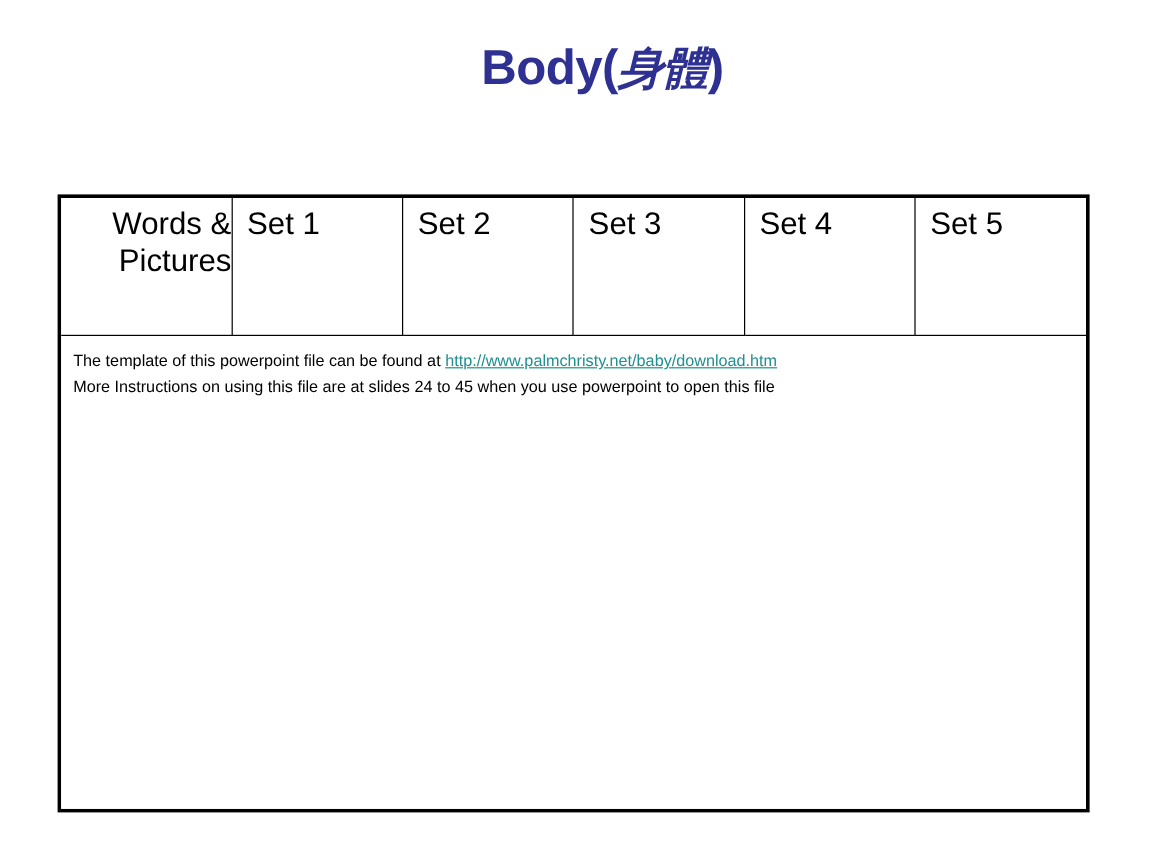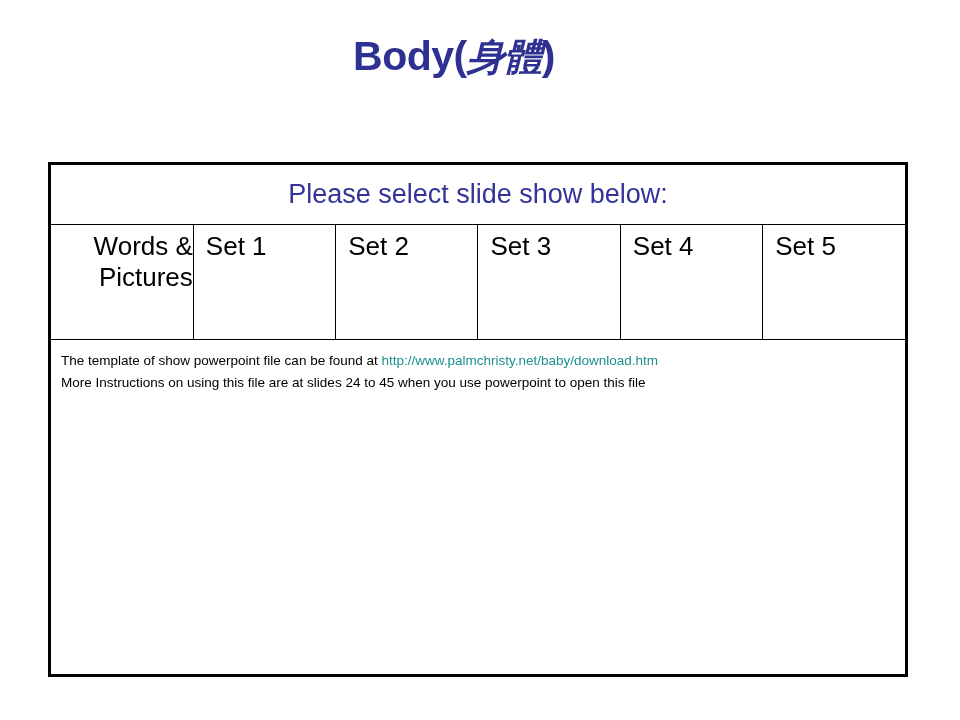--- a/index.html
+++ b/index.html
@@ -20,20 +20,21 @@
     box-sizing: border-box;
   }
 
   
   .title-block {
     position: absolute;
     left: 0;
     top: 34px;
     width: 908px;
     text-align: center;
+    padding-left: 48px;
   }
   .title-main {
     font-size: 41px;
     font-weight: bold;
     color: #2e3192;
     line-height: 1.08;
     letter-spacing: -0.5px;
     white-space: nowrap;
   }
   .title-main .cjk {
@@ -116,54 +117,50 @@
     vertical-align: top;
   }
   .footer-line {
     font-size: 13.5px;
     color: #000000;
     line-height: 1.62;
     white-space: nowrap;
   }
   .footer-link {
     color: #1f8f8f;
+    text-decoration: underline;
   }
 </style>
 </head>
 <body>
 
 <div class="slide">
 
   <div class="title-block">
     <div class="title-main"><span>Body(</span><span class="cjk">身體</span><span>)</span></div>
   </div>
 
   <div class="menu-table">
     <table class="grid">
       <tbody>
-          <tr>
-        <td class="prompt-cell" colspan="6">
-          <div class="prompt-text">Please select slide show below:</div>
-        </td>
-      </tr>
 
       <tr class="data-row">
         <td class="row-label">Words &amp; Pictures</td>
         <td class="set-cell">Set 1</td>
         <td class="set-cell">Set 2</td>
         <td class="set-cell">Set 3</td>
         <td class="set-cell">Set 4</td>
         <td class="set-cell">Set 5</td>
       </tr>
 
 
 
       <tr>
         <td class="footer-cell" colspan="6">
-          <div class="footer-line"><span>The template of show powerpoint file can be found at </span><span class="footer-link">http://www.palmchristy.net/baby/download.htm</span></div>
+          <div class="footer-line"><span>The template of this powerpoint file can be found at </span><span class="footer-link">http://www.palmchristy.net/baby/download.htm</span></div>
           <div class="footer-line">More Instructions on using this file are at slides 24 to 45 when you use powerpoint to open this file</div>
         </td>
       </tr>
     </tbody>
       </table>
   </div>
 
 </div>
 
 </body></html>

